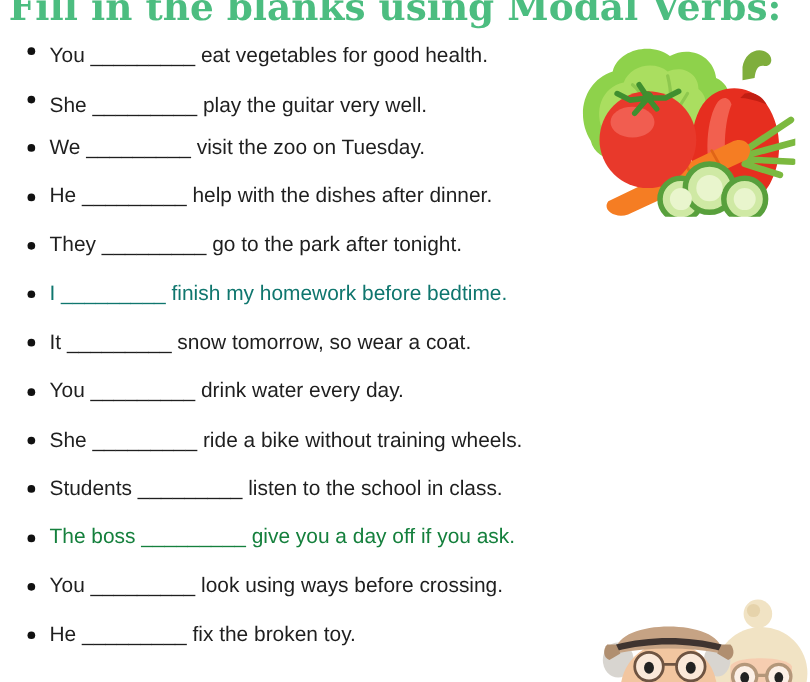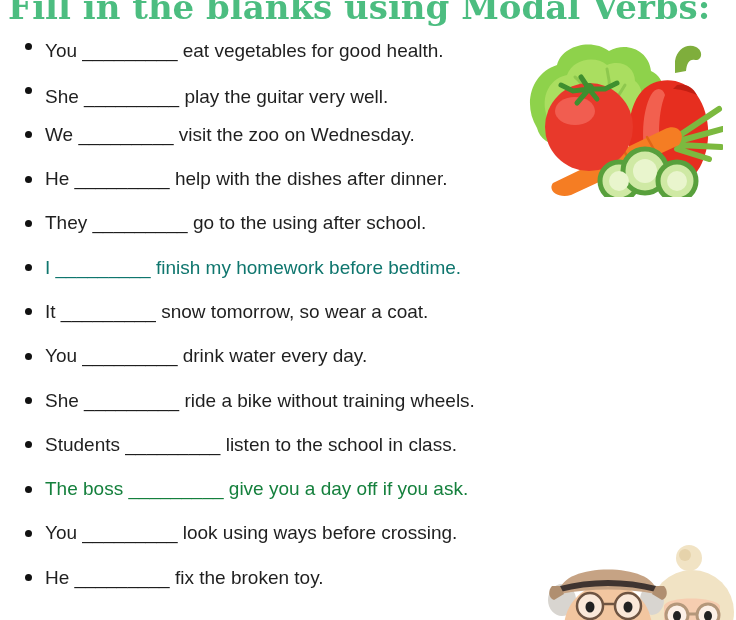--- a/index.html
+++ b/index.html
@@ -72,29 +72,29 @@
   <li>
       <span class="bullet-dot"></span>
       <span style="color: rgb(31, 31, 31); margin-top: 10px;">You _________ eat vegetables for good health.</span>
     </li>
   <li>
       <span class="bullet-dot"></span>
       <span style="color: rgb(31, 31, 31); margin-top: 14px;">She _________ play the guitar very well.</span>
     </li>
   <li>
       <span class="bullet-dot"></span>
-      <span style="color: rgb(31, 31, 31);">We _________ visit the zoo on Wednesday.</span>
+      <span style="color: rgb(31, 31, 31);">We _________ visit the zoo on Tuesday.</span>
     </li>
   <li>
       <span class="bullet-dot"></span>
       <span style="color: rgb(31, 31, 31);">He _________ help with the dishes after dinner.</span>
     </li>
   <li>
       <span class="bullet-dot"></span>
-      <span style="color: rgb(31, 31, 31);">They _________ go to the using after school.</span>
+      <span style="color: rgb(31, 31, 31);">They _________ go to the park after tonight.</span>
     </li>
   <li>
       <span class="bullet-dot"></span>
       <span style="color: #0f766e;">I _________ finish my homework before bedtime.</span>
     </li>
   <li>
       <span class="bullet-dot"></span>
       <span style="color: rgb(31, 31, 31);">It _________ snow tomorrow, so wear a coat.</span>
     </li>
   <li>

